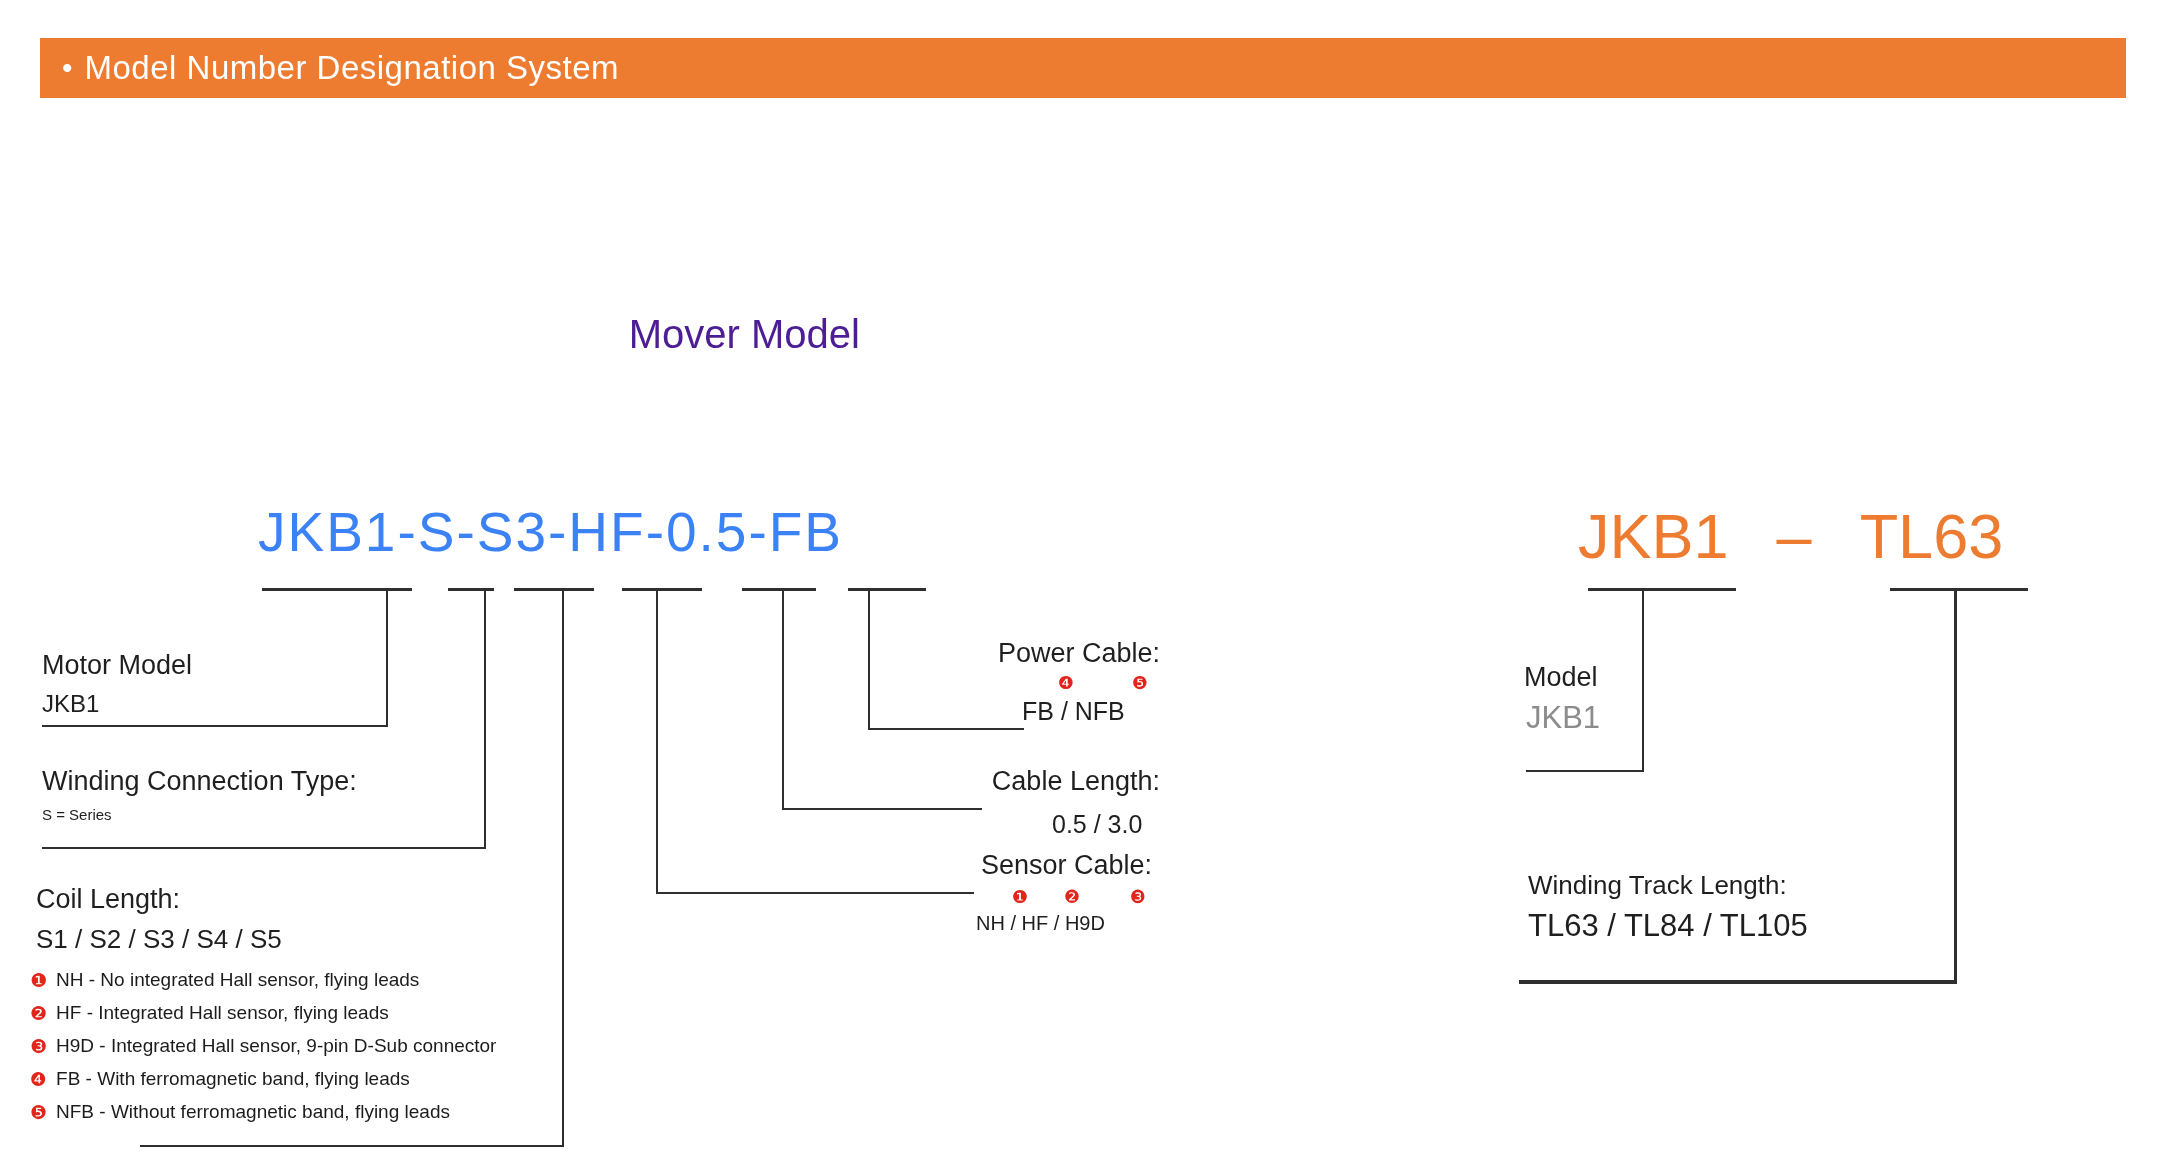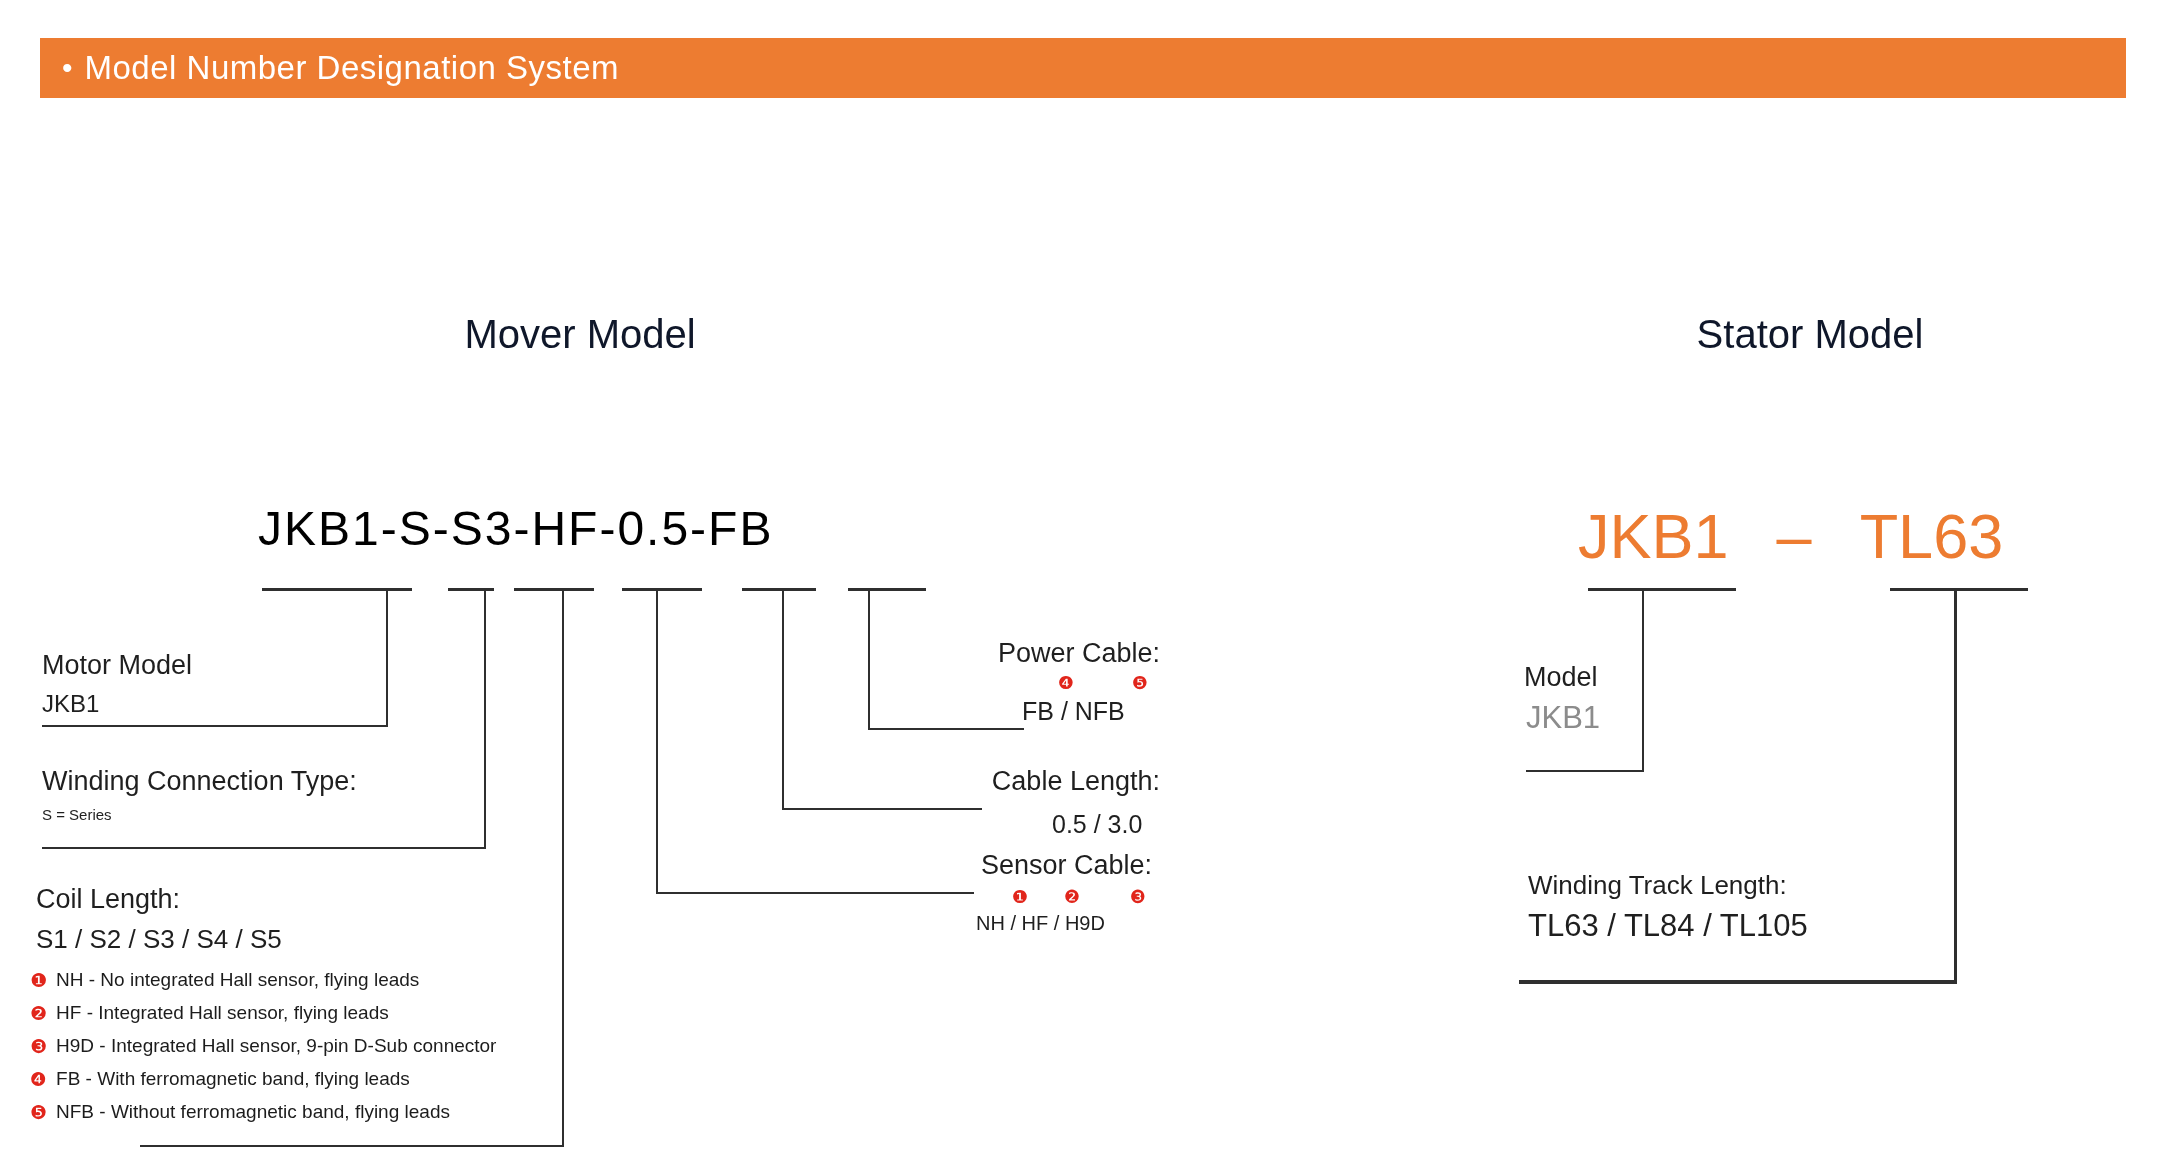--- a/index.html
+++ b/index.html
@@ -4,23 +4,23 @@
 <style>
   html,body{margin:0;padding:0;background:#ffffff;}
   body{font-family:"Liberation Sans","DejaVu Sans",sans-serif;color:#1f1f1f;}
   .canvas{position:relative;width:2165px;height:1168px;background:#ffffff;overflow:hidden;}
 
   .banner{position:absolute;left:40px;top:38px;width:2086px;height:60px;background:#ED7C31;
           display:flex;align-items:center;padding-left:22px;box-sizing:border-box;color:#ffffff;}
   .banner .bullet{font-size:30px;margin-right:12px;line-height:1;}
   .banner .btitle{font-size:33px;letter-spacing:.5px;text-align:right;}
 
-  .heading{position:absolute;font-size:40px;color:#0f172a;text-align:center;}
+  .heading{position:absolute;font-size:40px;color:#4c1d95;text-align:right;}
 
-  .model-code{position:absolute;font-size:48px;letter-spacing:2px;color:#000000;line-height:1;white-space:nowrap;text-align:right;}
+  .model-code{position:absolute;font-size:55px;letter-spacing:2px;color:#3b82f6;line-height:1;white-space:nowrap;text-align:right;}
   .stator-code{position:absolute;display:flex;align-items:flex-start;font-size:63px;color:#ED7C31;line-height:1;}
   .stator-code .sep{margin:0 48px;}
 
   .tick{position:absolute;height:3px;background:#2f2f2f;}
   .vline{position:absolute;width:2px;background:#2f2f2f;}
   .hline{position:absolute;height:2px;background:#2f2f2f;}
   .vline.thick{width:3px;}
   .hline.thick{height:4px;}
 
   .lbl{position:absolute;font-size:27px;color:#1f1f1f;white-space:nowrap;}
@@ -40,21 +40,20 @@
 <body>
 
 <div class="canvas">
 
   <div class="banner">
     <span class="bullet">•</span>
     <span class="btitle">Model Number Designation System</span>
   </div>
 
   <div class="heading" style="left:300px;top:312px;width:560px;">Mover Model</div>
-  <div class="heading" style="left:1540px;top:312px;width:540px;">Stator Model</div>
 
   <div class="model-code" style="left:258px;top:505px;">JKB1-S-S3-HF-0.5-FB</div>
 
   <div class="tick" style="left:262px;top:588px;width:150px;"></div>
   <div class="tick" style="left:448px;top:588px;width:46px;"></div>
   <div class="tick" style="left:514px;top:588px;width:80px;"></div>
   <div class="tick" style="left:622px;top:588px;width:80px;"></div>
   <div class="tick" style="left:742px;top:588px;width:74px;"></div>
   <div class="tick" style="left:848px;top:588px;width:78px;"></div>
 

